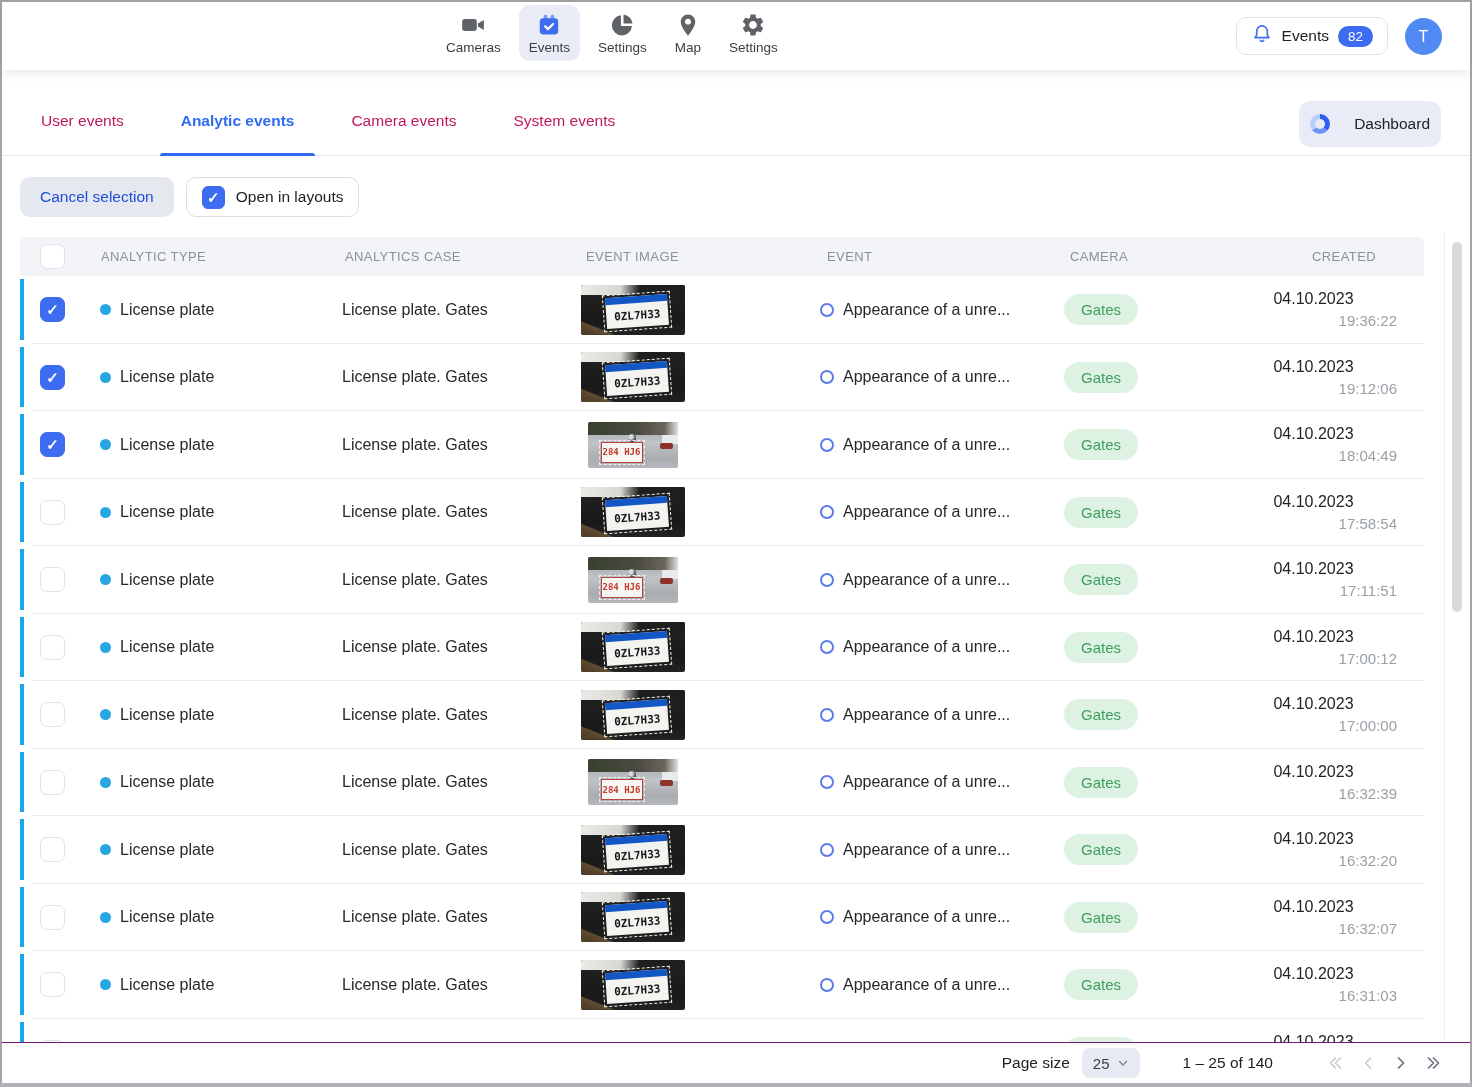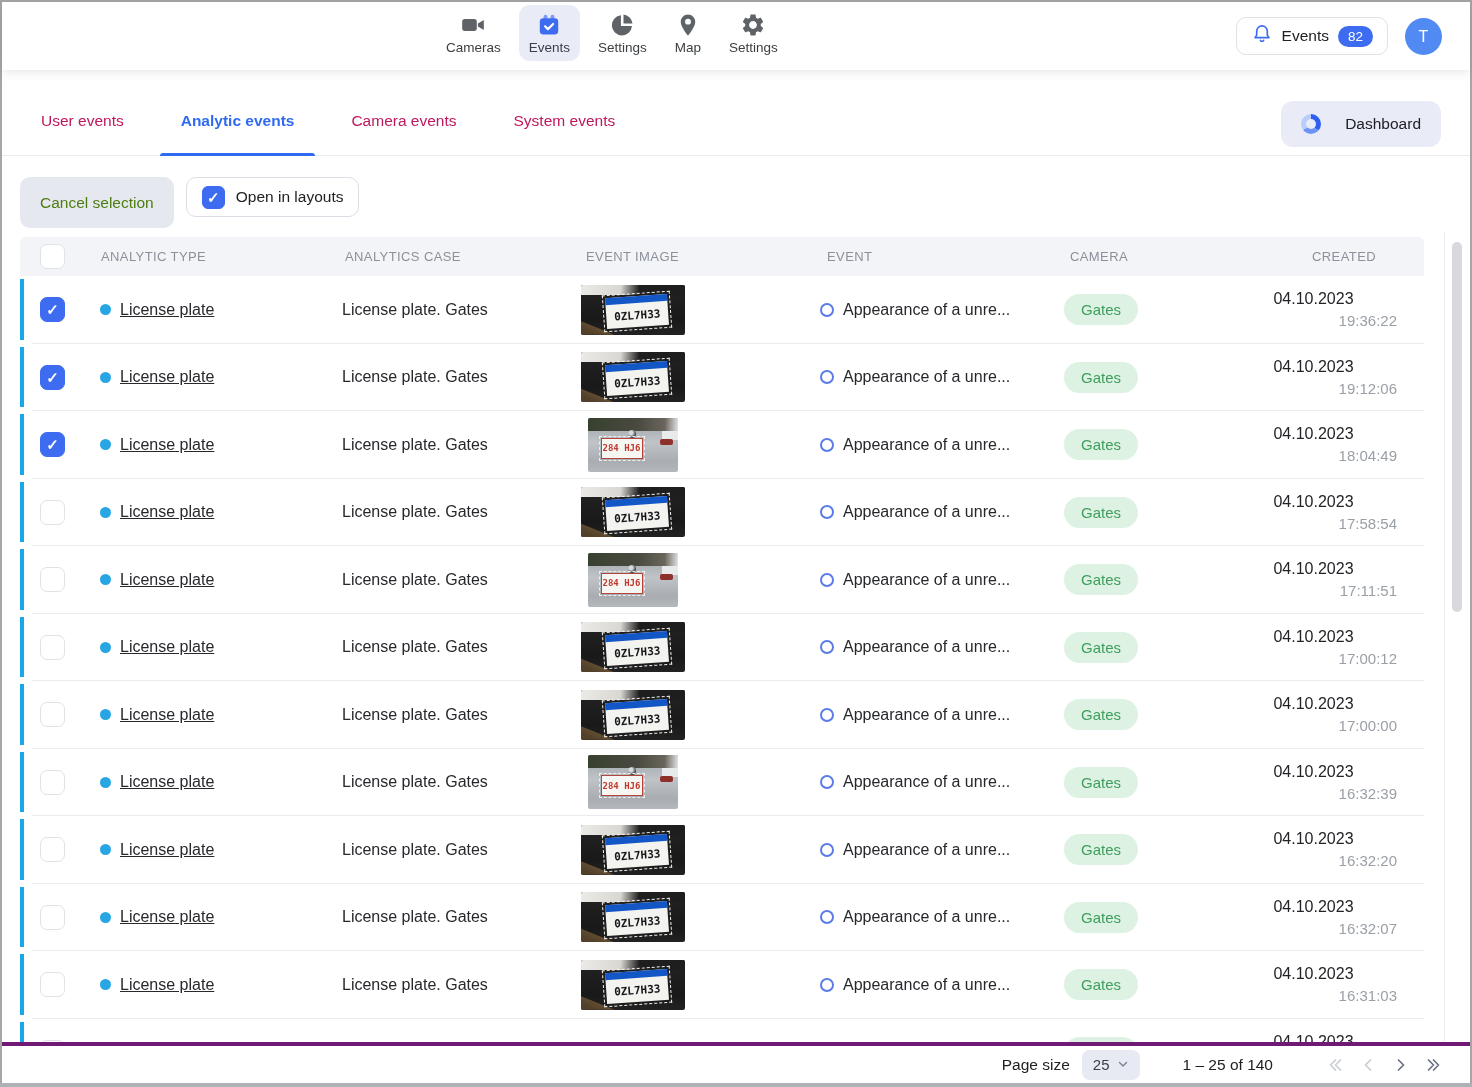--- a/index.html
+++ b/index.html
@@ -27,30 +27,30 @@
   .avatar { position:absolute; right:28px; top:16px; width:37px; height:37px; border-radius:50%;
             background:#518af2; color:#fff; font-size:16px; display:flex; align-items:center; justify-content:center; cursor:pointer; }
 
   
   .tabs-row { position:absolute; top:86px; left:2px; right:2px; height:70px; border-bottom:1px solid #e9ebef; background:#fff; }
   .tabs { display:flex; gap:15px; padding-left:18px; height:100%; align-items:center; }
   .tab { position:relative; height:100%; display:flex; align-items:center; padding:0 21px; font-size:15.5px; color:#be185d; cursor:pointer; }
   .tab.active { color:#2e6bf2; font-weight:bold; }
   .tab.active::after { content:""; position:absolute; left:0; right:0; bottom:-1px; height:3px; background:#2e6bf2; border-radius:3px 3px 0 0; }
   .dashboard-btn { position:absolute; right:29px; top:15px; height:46px; display:flex; align-items:center; gap:24px;
-                   background:#e9ebf7; border-radius:12px; padding:0 20px; cursor:pointer; }
+                   background:#e9ebf7; border-radius:12px; padding:0 11px; cursor:pointer; }
   .dashboard-btn .db-label { font-size:15.5px; color:#202124; }
   .donut { width:20px; height:20px; border-radius:50%;
            background:conic-gradient(#2e5ff0 0 130deg,#6f92f5 130deg 230deg,#b9cdfa 230deg 360deg); position:relative; }
   .donut::after { content:""; position:absolute; left:5px; top:5px; width:10px; height:10px; border-radius:50%; background:#e9ebf7; }
 
   
   .actions { position:absolute; top:177px; left:20px; display:flex; gap:12px; z-index:3; }
-  .btn-cancel { background:#e6e8f0; border-radius:10px; height:51px; display:flex; align-items:center;
-                padding:0 20px; font-size:15.5px; color:#4d7c0f; cursor:pointer; }
+  .btn-cancel { background:#e6e8f0; border-radius:10px; height:40px; display:flex; align-items:center;
+                padding:0 20px; font-size:15.5px; color:#1d4ed8; cursor:pointer; }
   .btn-openlayouts { background:#fff; border:1px solid #dcdee5; border-radius:10px; height:40px; display:flex;
                      align-items:center; gap:11px; padding:0 15px; font-size:15.5px; color:#202124; cursor:pointer; }
 
   
   .checkbox { width:25px; height:25px; border-radius:7px; background:#fff; border:1.5px solid #e0e2e8;
               display:flex; align-items:center; justify-content:center; cursor:pointer; flex-shrink:0; }
   .checkbox.small { width:23px; height:23px; border-radius:6px; }
   .checkbox.checked { background:#3e6cf0; border-color:#3e6cf0; }
   .checkbox .mark { display:none; color:#fff; font-size:15px; font-weight:bold; line-height:1; }
   .checkbox.checked .mark { display:block; }
@@ -65,21 +65,21 @@
   .h-case { padding-left:15px; }
   .h-image { text-align:center; }
   .h-event { padding-left:112px; }
   .h-camera { padding-left:30px; }
   .h-created { text-align:right; padding-right:48px; }
 
   .trow { height:67.5px; position:relative; cursor:pointer; }
   .trow::before { content:""; position:absolute; left:0; top:3px; bottom:4px; width:4px; background:#18a8e8; }
   .trow::after { content:""; position:absolute; left:12px; right:0; bottom:0; height:1px; background:#e9ebef; }
   .c-check { padding-left:20px; }
-  .c-type { display:flex; align-items:center; gap:9px; padding-left:12px; font-size:16px; color:#26282c;text-decoration:underline; }
+  .c-type { display:flex; align-items:center; gap:9px; padding-left:12px; font-size:16px; color:#26282c; }
   .type-dot { width:11px; height:11px; border-radius:50%; background:#28a6e4; flex-shrink:0; }
   .c-case { padding-left:12px; font-size:16px; color:#26282c; }
   .c-img { display:flex; justify-content:center; }
   .c-event { display:flex; align-items:center; gap:9px; padding-left:105px; font-size:16px; color:#26282c; }
   .ring { width:14px; height:14px; border:2.5px solid #5b7ce8; border-radius:50%; flex-shrink:0; }
   .c-camera { padding-left:24px; }
   .badge { background:#ddf2e3; color:#3f9e5e; padding:7px 17px; border-radius:17px; font-size:15px; display:inline-block; }
   .c-created { text-align:right; padding-right:27px; }
   .cdate { font-size:16px; color:#222428;text-align:center; }
   .ctime { font-size:15px; color:#9aa0a6; margin-top:4px; min-height:17px; }
@@ -90,40 +90,40 @@
   .img-plate .car { position:absolute; top:0; left:0; width:104px; height:10px;
                     background:linear-gradient(95deg,#eceae6 0%,#d9d7d2 38%,#1e1e1e 56%); }
   .img-plate .ground { position:absolute; bottom:0; left:0; width:34px; height:16px;
                        background:linear-gradient(25deg,#52402a 20%,#6b5435 60%,#1d1d1d 85%); clip-path:polygon(0 15%,100% 100%,0 100%); }
   .img-plate .plate { position:absolute; left:25px; top:11px; width:62px; height:31px; background:#f3f3ef;
                       transform:rotate(-4deg); outline:1.5px dashed #f3f3ef; outline-offset:2.5px;
                       display:flex; flex-direction:column; }
   .img-plate .plate-strip { height:7px; background:#1356c6; }
   .plate-num { flex:1; display:flex; align-items:center; justify-content:center;
                font-family:"DejaVu Sans Mono",monospace; font-size:11px; font-weight:bold; color:#15171a; }
-  .img-bmw { width:90px; height:54px; background:linear-gradient(180deg,#9aa0a5 0%,#c0c4c8 45%,#a9adb2 80%,#b4b8bc 100%); }
+  .img-bmw { width:90px; height:46px; background:linear-gradient(180deg,#9aa0a5 0%,#c0c4c8 45%,#a9adb2 80%,#b4b8bc 100%); }
   .img-bmw .trees { position:absolute; top:0; left:0; right:0; height:13px;
                     background:linear-gradient(92deg,#37412f 0%,#4a4a40 55%,#6a655c 85%,#dfe3e4 100%); }
   .img-bmw .snow { position:absolute; top:13px; right:0; width:16px; height:9px; background:#e7ebec; }
   .img-bmw .logo { position:absolute; top:12px; left:40px; width:8px; height:8px; border-radius:50%;
                    background:radial-gradient(circle at 35% 35%, #d7dbde 25%, #3a3f44 70%); }
   .img-bmw .tail { position:absolute; top:21px; right:5px; width:13px; height:6px; background:#8e312a; border-radius:2px; }
   .img-bmw .plate2 { position:absolute; left:13px; top:20px; width:42px; height:21px; background:#f6f6f2;
                      border:1px solid #b5453c; outline:1px dashed #eef0ef; outline-offset:1.5px;
                      display:flex; align-items:center; justify-content:center; }
   .plate-num2 { color:#c23a2e; font-size:9px; font-weight:bold; font-family:"DejaVu Sans Mono",monospace; }
 
   
   .scroll-gutter { position:absolute; top:232px; bottom:42px; right:2px; width:26px; background:#fff;
                    border-left:1px solid #ededf1; z-index:5; }
   .scroll-thumb { position:absolute; top:10px; left:7px; width:10px; height:370px; background:#d7d9de; border-radius:6px; cursor:pointer; }
 
   
   .footer { position:absolute; left:2px; right:2px; bottom:4px; height:41px; background:#fff; z-index:10;
-            display:flex; align-items:center; justify-content:flex-end; padding-right:26px; border-top:4px solid #701a75; }
+            display:flex; align-items:center; justify-content:flex-end; padding-right:26px; border-top:1px solid #701a75; }
   .ps-label { font-size:15.5px; color:#202124; }
   .ps-pill { margin-left:12px; background:#e7e9f3; border-radius:8px; height:30px; display:flex; align-items:center;
              gap:7px; padding:0 11px; font-size:15px; color:#3b3e44; cursor:pointer; }
   .range { margin-left:43px; font-size:15.5px; color:#202124; }
   .pager { margin-left:52px; display:flex; align-items:center; gap:13px; }
   .pager .pbtn { display:flex; align-items:center; justify-content:center; cursor:pointer; }
 </style>
 </head>
 <body>
 

